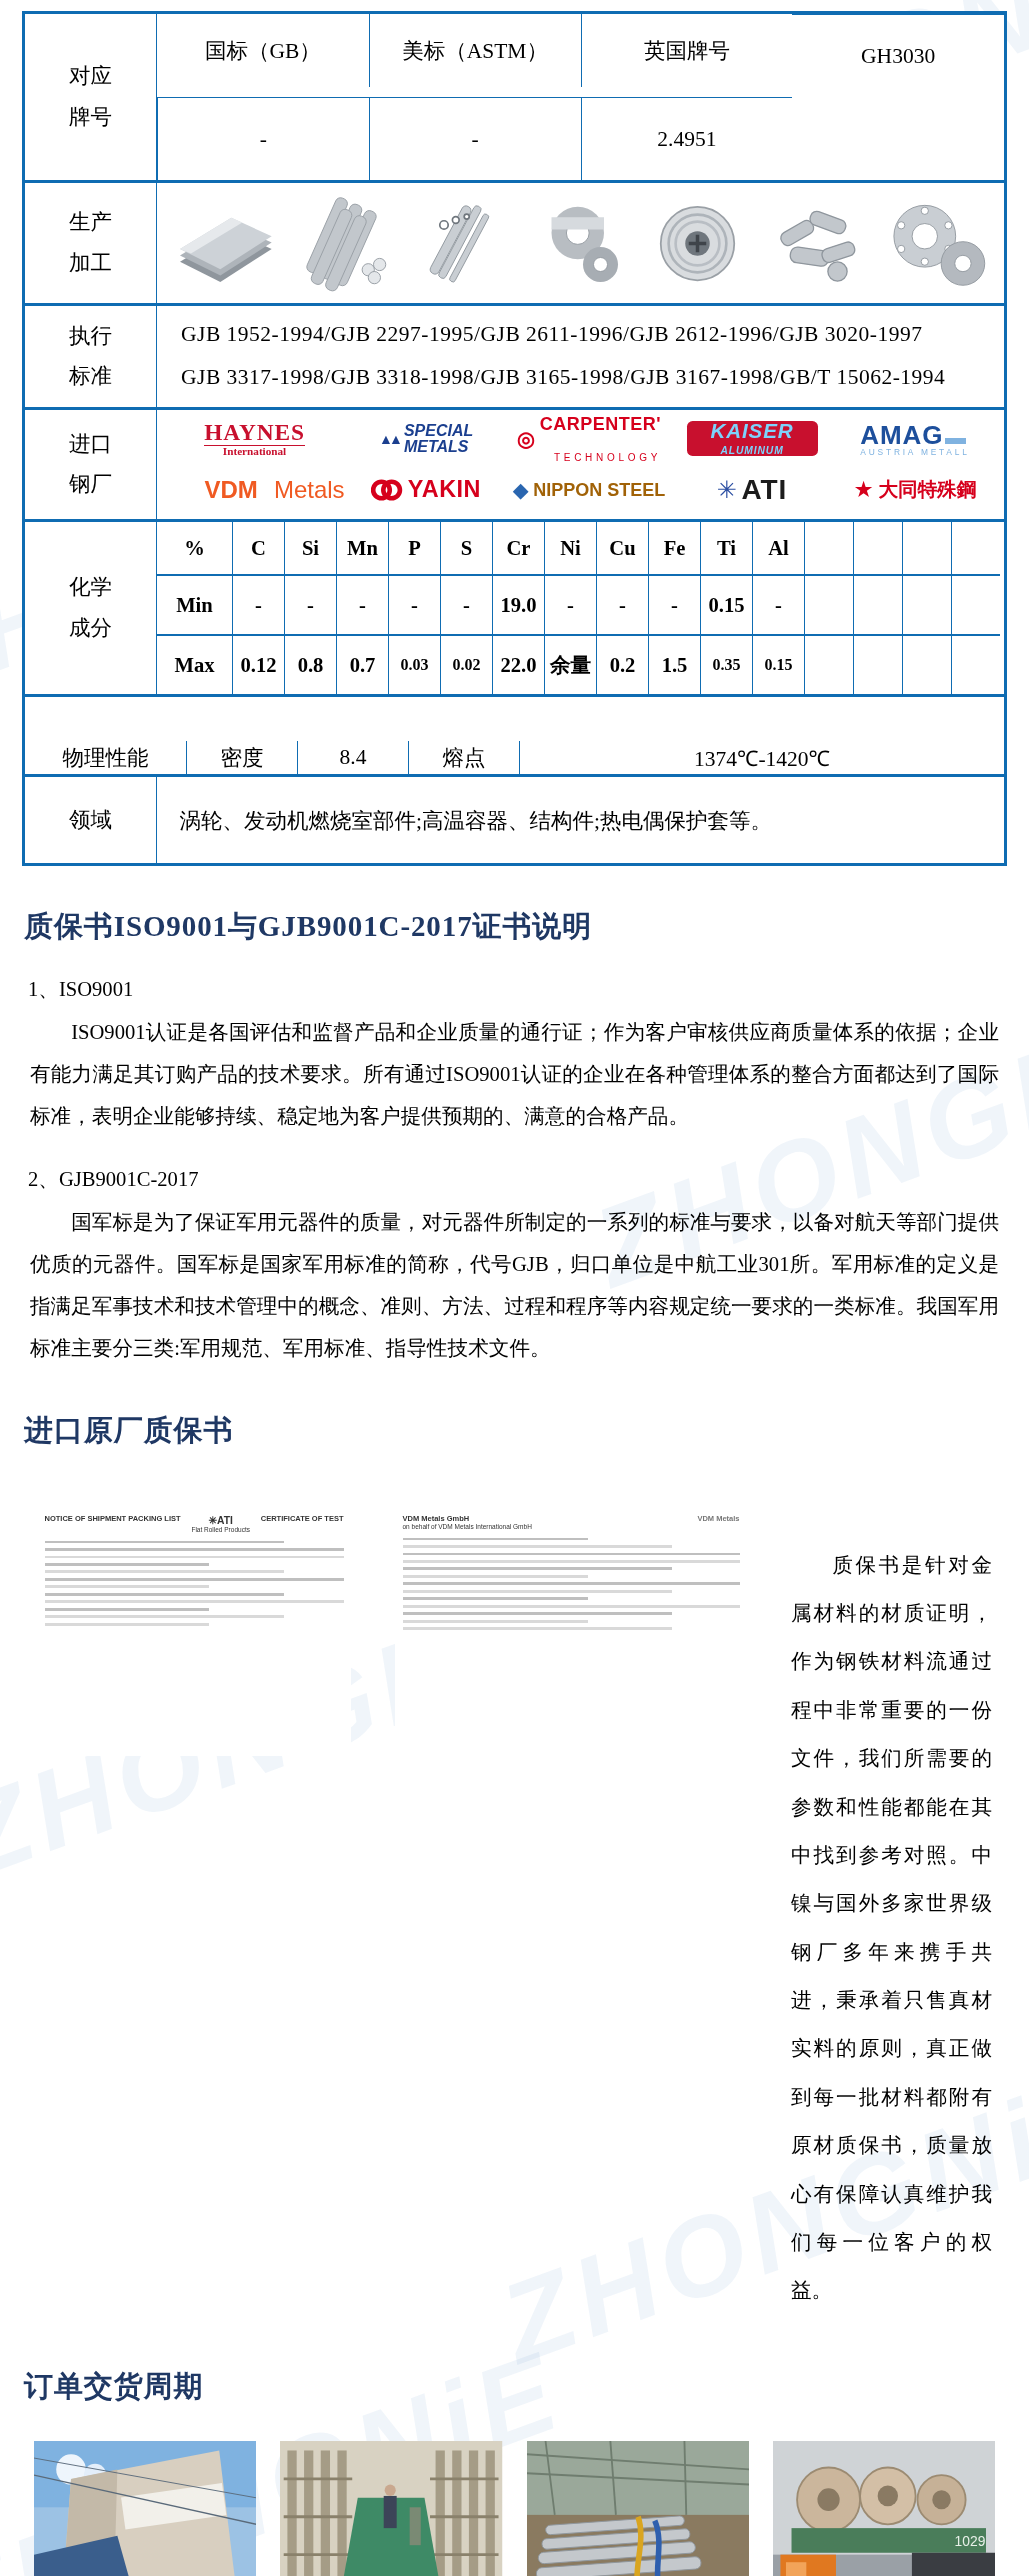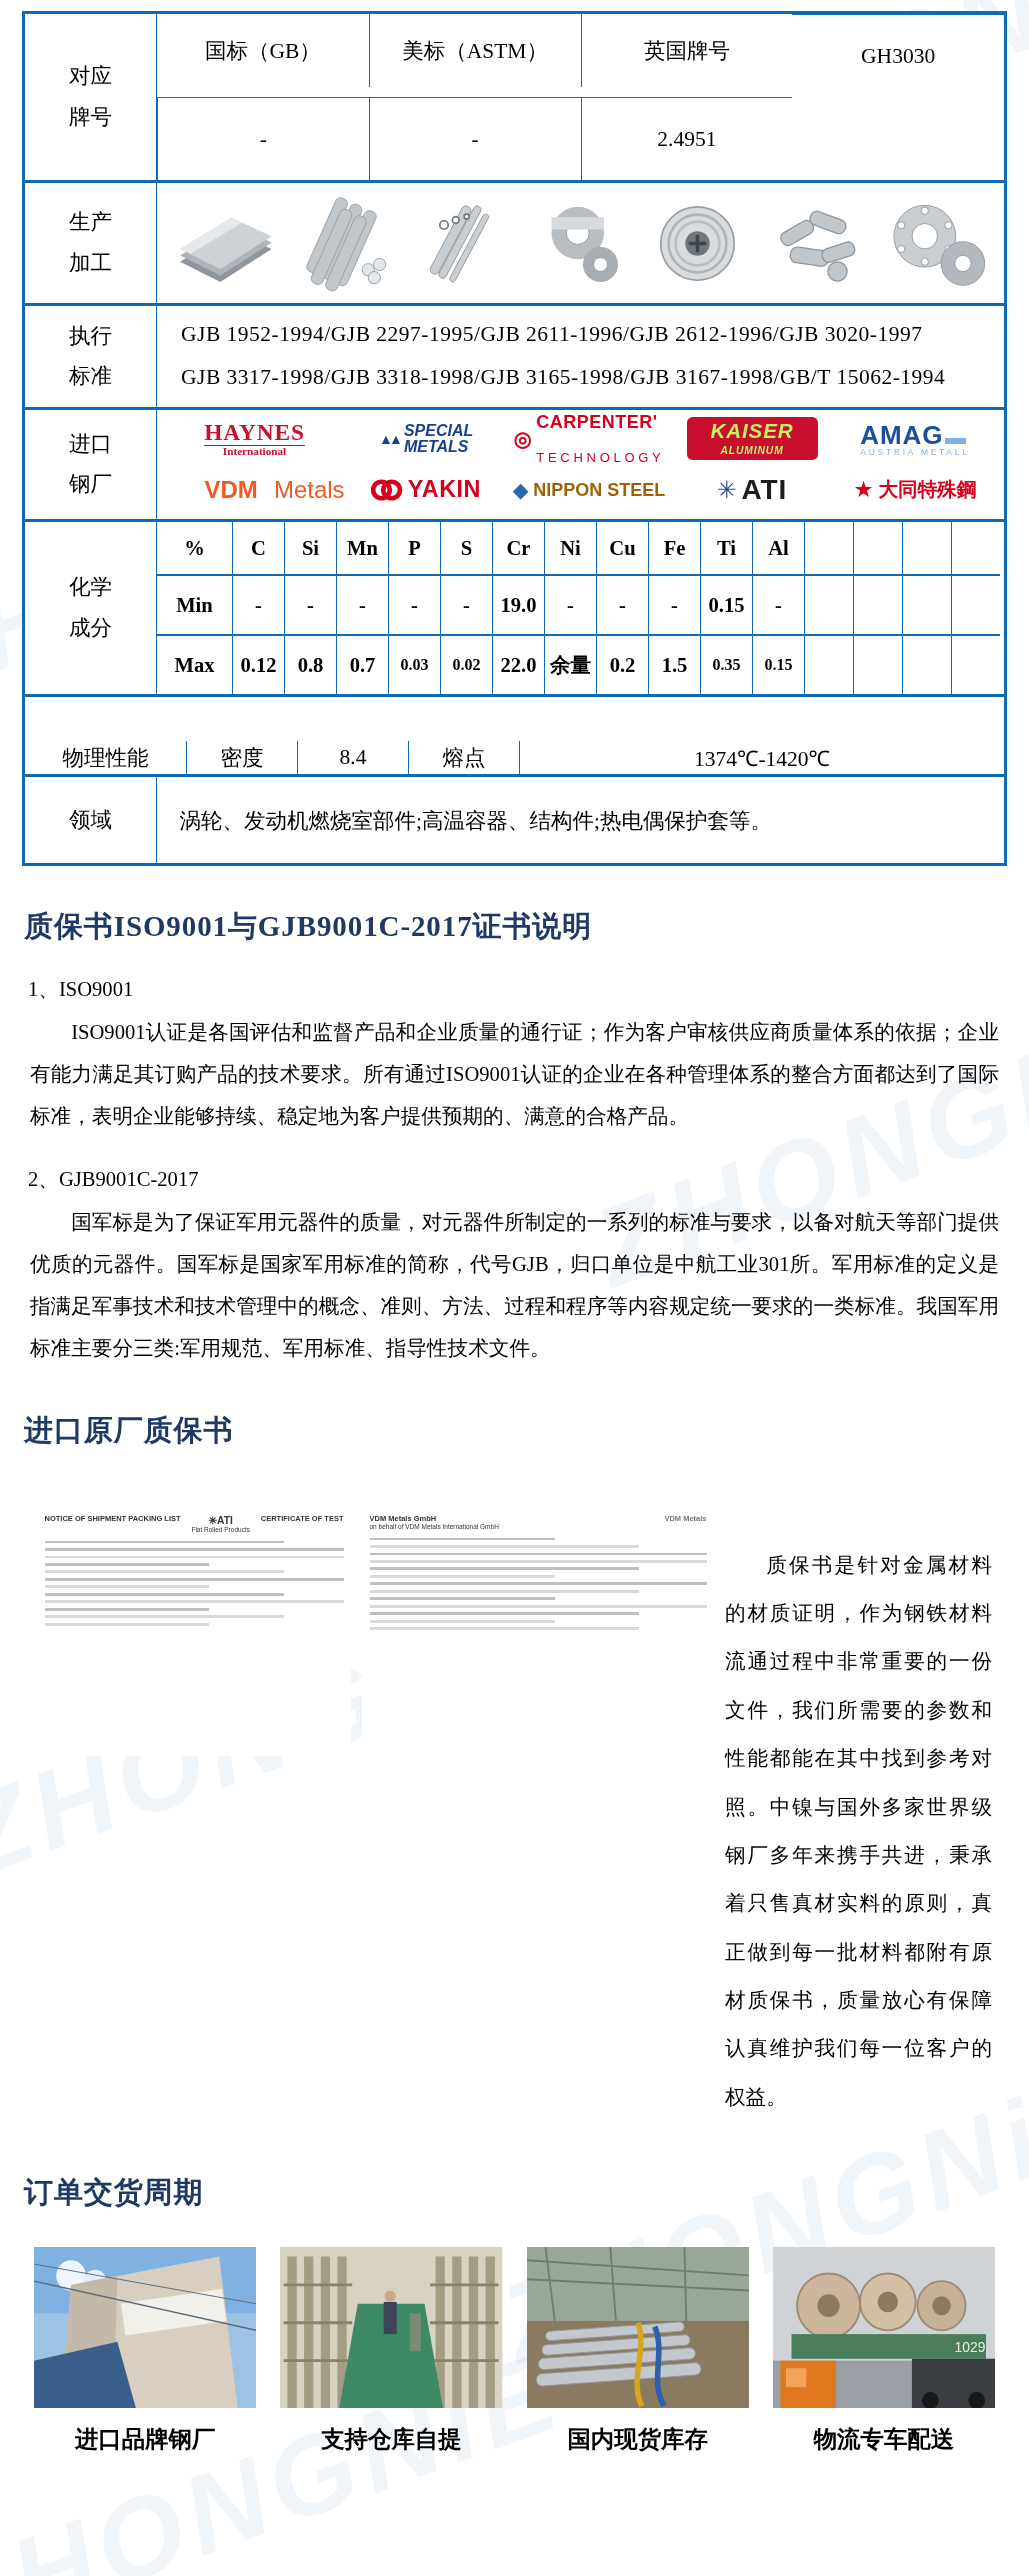--- a/index.html
+++ b/index.html
@@ -27,23 +27,23 @@
 
   .mills{display:grid;grid-template-columns:repeat(5,1fr);grid-auto-rows:51px;align-items:center;justify-items:center;padding:3.7px 7.5px;font-family:"Liberation Sans",sans-serif;}
   .logo{display:flex;align-items:center;gap:4.7px;line-height:1;}
   .hay{color:#c8102e;text-align:center;font-family:"Liberation Serif",serif;}
   .hay .l1{font-size:23.4px;font-weight:bold;letter-spacing:0.9px;}
   .hay .l2{font-size:11.2px;font-weight:bold;border-top:1.9px solid #c8102e;margin-top:0.9px;}
   .spm{color:#1b3f8f;font-style:italic;font-weight:bold;font-size:16px;line-height:1;}
   .tri{color:#1b3f8f;font-size:14px;letter-spacing:-3.7px;}
   .carp{color:#d6001c;text-align:left;}
   .carp .l1{font-size:18px;font-weight:bold;letter-spacing:0.5px;}
-  .carp .l2{font-size:13px;letter-spacing:3.7px;margin-top:20px;text-align:right;}
+  .carp .l2{font-size:10px;letter-spacing:3.7px;margin-top:20px;text-align:right;}
   .ring{color:#d6001c;font-size:20.6px;font-weight:bold;}
-  .kaiser{background:#c8102e;color:#bef264;border-radius:5.6px;width:131px;height:43px;display:flex;flex-direction:column;align-items:center;justify-content:center;font-style:italic;font-weight:bold;}
+  .kaiser{background:#c8102e;color:#7dd3fc;border-radius:5.6px;width:131px;height:35px;display:flex;flex-direction:column;align-items:center;justify-content:center;font-style:italic;font-weight:bold;}
   .kaiser .l1{font-size:20.6px;letter-spacing:0.9px;}
   .kaiser .l2{font-size:10.3px;letter-spacing:0.9px;}
   .amag{text-align:left;color:#1d4f9c;}
   .amag .l1{font-size:26px;font-weight:bold;letter-spacing:0.9px;}
   .amag .l1 .us{display:inline-block;width:20.6px;height:5.6px;background:#7fb2e0;margin-left:1.9px;}
   .amag .l2{font-size:8.4px;color:#7fb2e0;letter-spacing:2.8px;}
   .vdm{color:#f05a22;font-size:24px;margin-left:40px;}
   .vdm b{font-weight:bold;}
   .yak{color:#d6001c;font-weight:bold;font-size:23.4px;letter-spacing:0.5px;}
   .nip{color:#a16207;font-weight:bold;font-size:18px;letter-spacing:0px;}
@@ -67,21 +67,21 @@
   .pcell.c1,.pcell.c2,.pcell.c3{flex:0 0 110px;}
   .pcell.c4{flex:1;}
 
   .fields{display:flex;align-items:center;height:86px;padding-left:22.5px;font-size:21.5px;}
 
   
   .sect-title{font-size:29px;font-weight:bold;color:#1f3864;margin:41px 24px 5.6px;letter-spacing:0.9px;}
   .sub-head{font-size:20.6px;margin:28px 28px 0;}
   .para{font-size:20.6px;line-height:2.05;margin:7.5px 30px 0;text-indent:2em;text-align:justify;}
 
-  .certs{display:flex;align-items:flex-start;gap:11px;margin:56px 37px 0;}
+  .certs{display:flex;align-items:flex-start;gap:44px;margin:56px 37px 0;}
   .doc{background:#fff;font-family:"Liberation Sans",sans-serif;color:#555;position:relative;}
   .doc1{width:299px;height:234px;padding:7.5px;}
   .doc2{width:337px;height:248px;padding:7.5px;border:0;}
   .doc .hd{font-size:7.5px;font-weight:bold;color:#333;}
   .doc .hd2{font-size:6.5px;color:#333;}
   .doc-top{display:flex;justify-content:space-between;align-items:flex-start;}
   .tlines{margin-top:7.5px;}
   .tline{height:2.8px;background:#bfbfbf;margin:4.7px 0;}
   .tline.short{width:55%;}
   .tline.mid{width:80%;}

